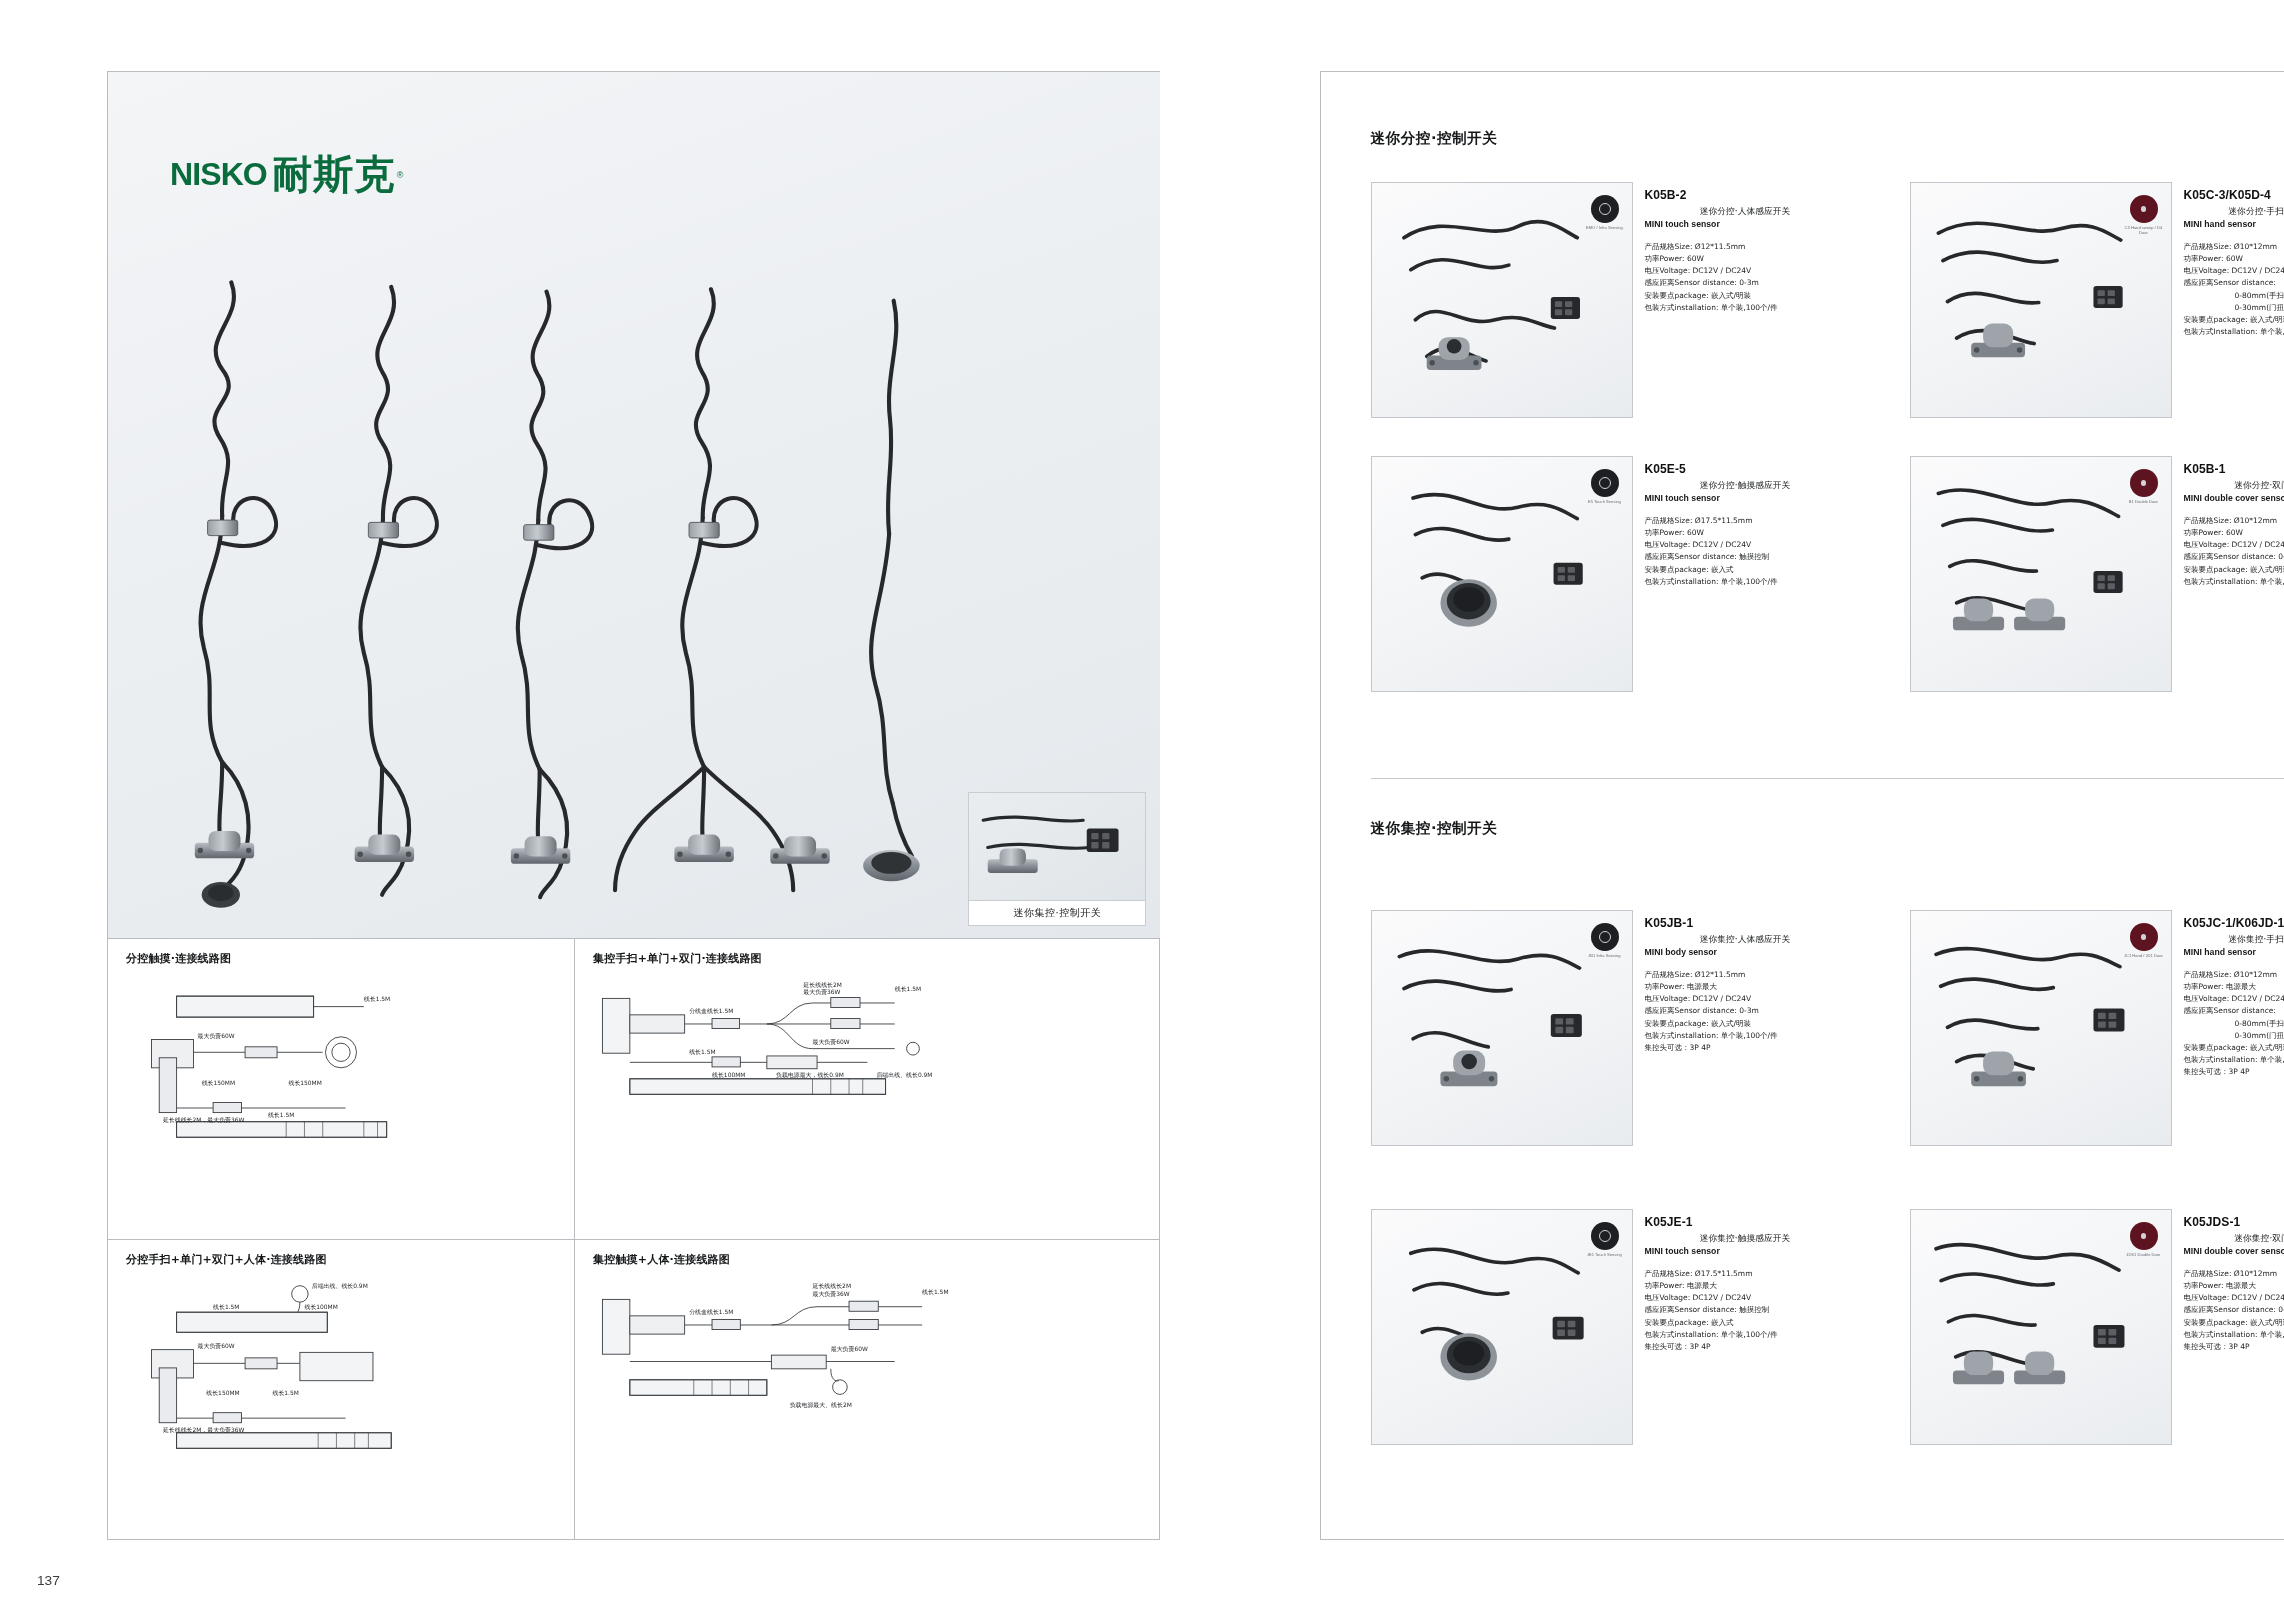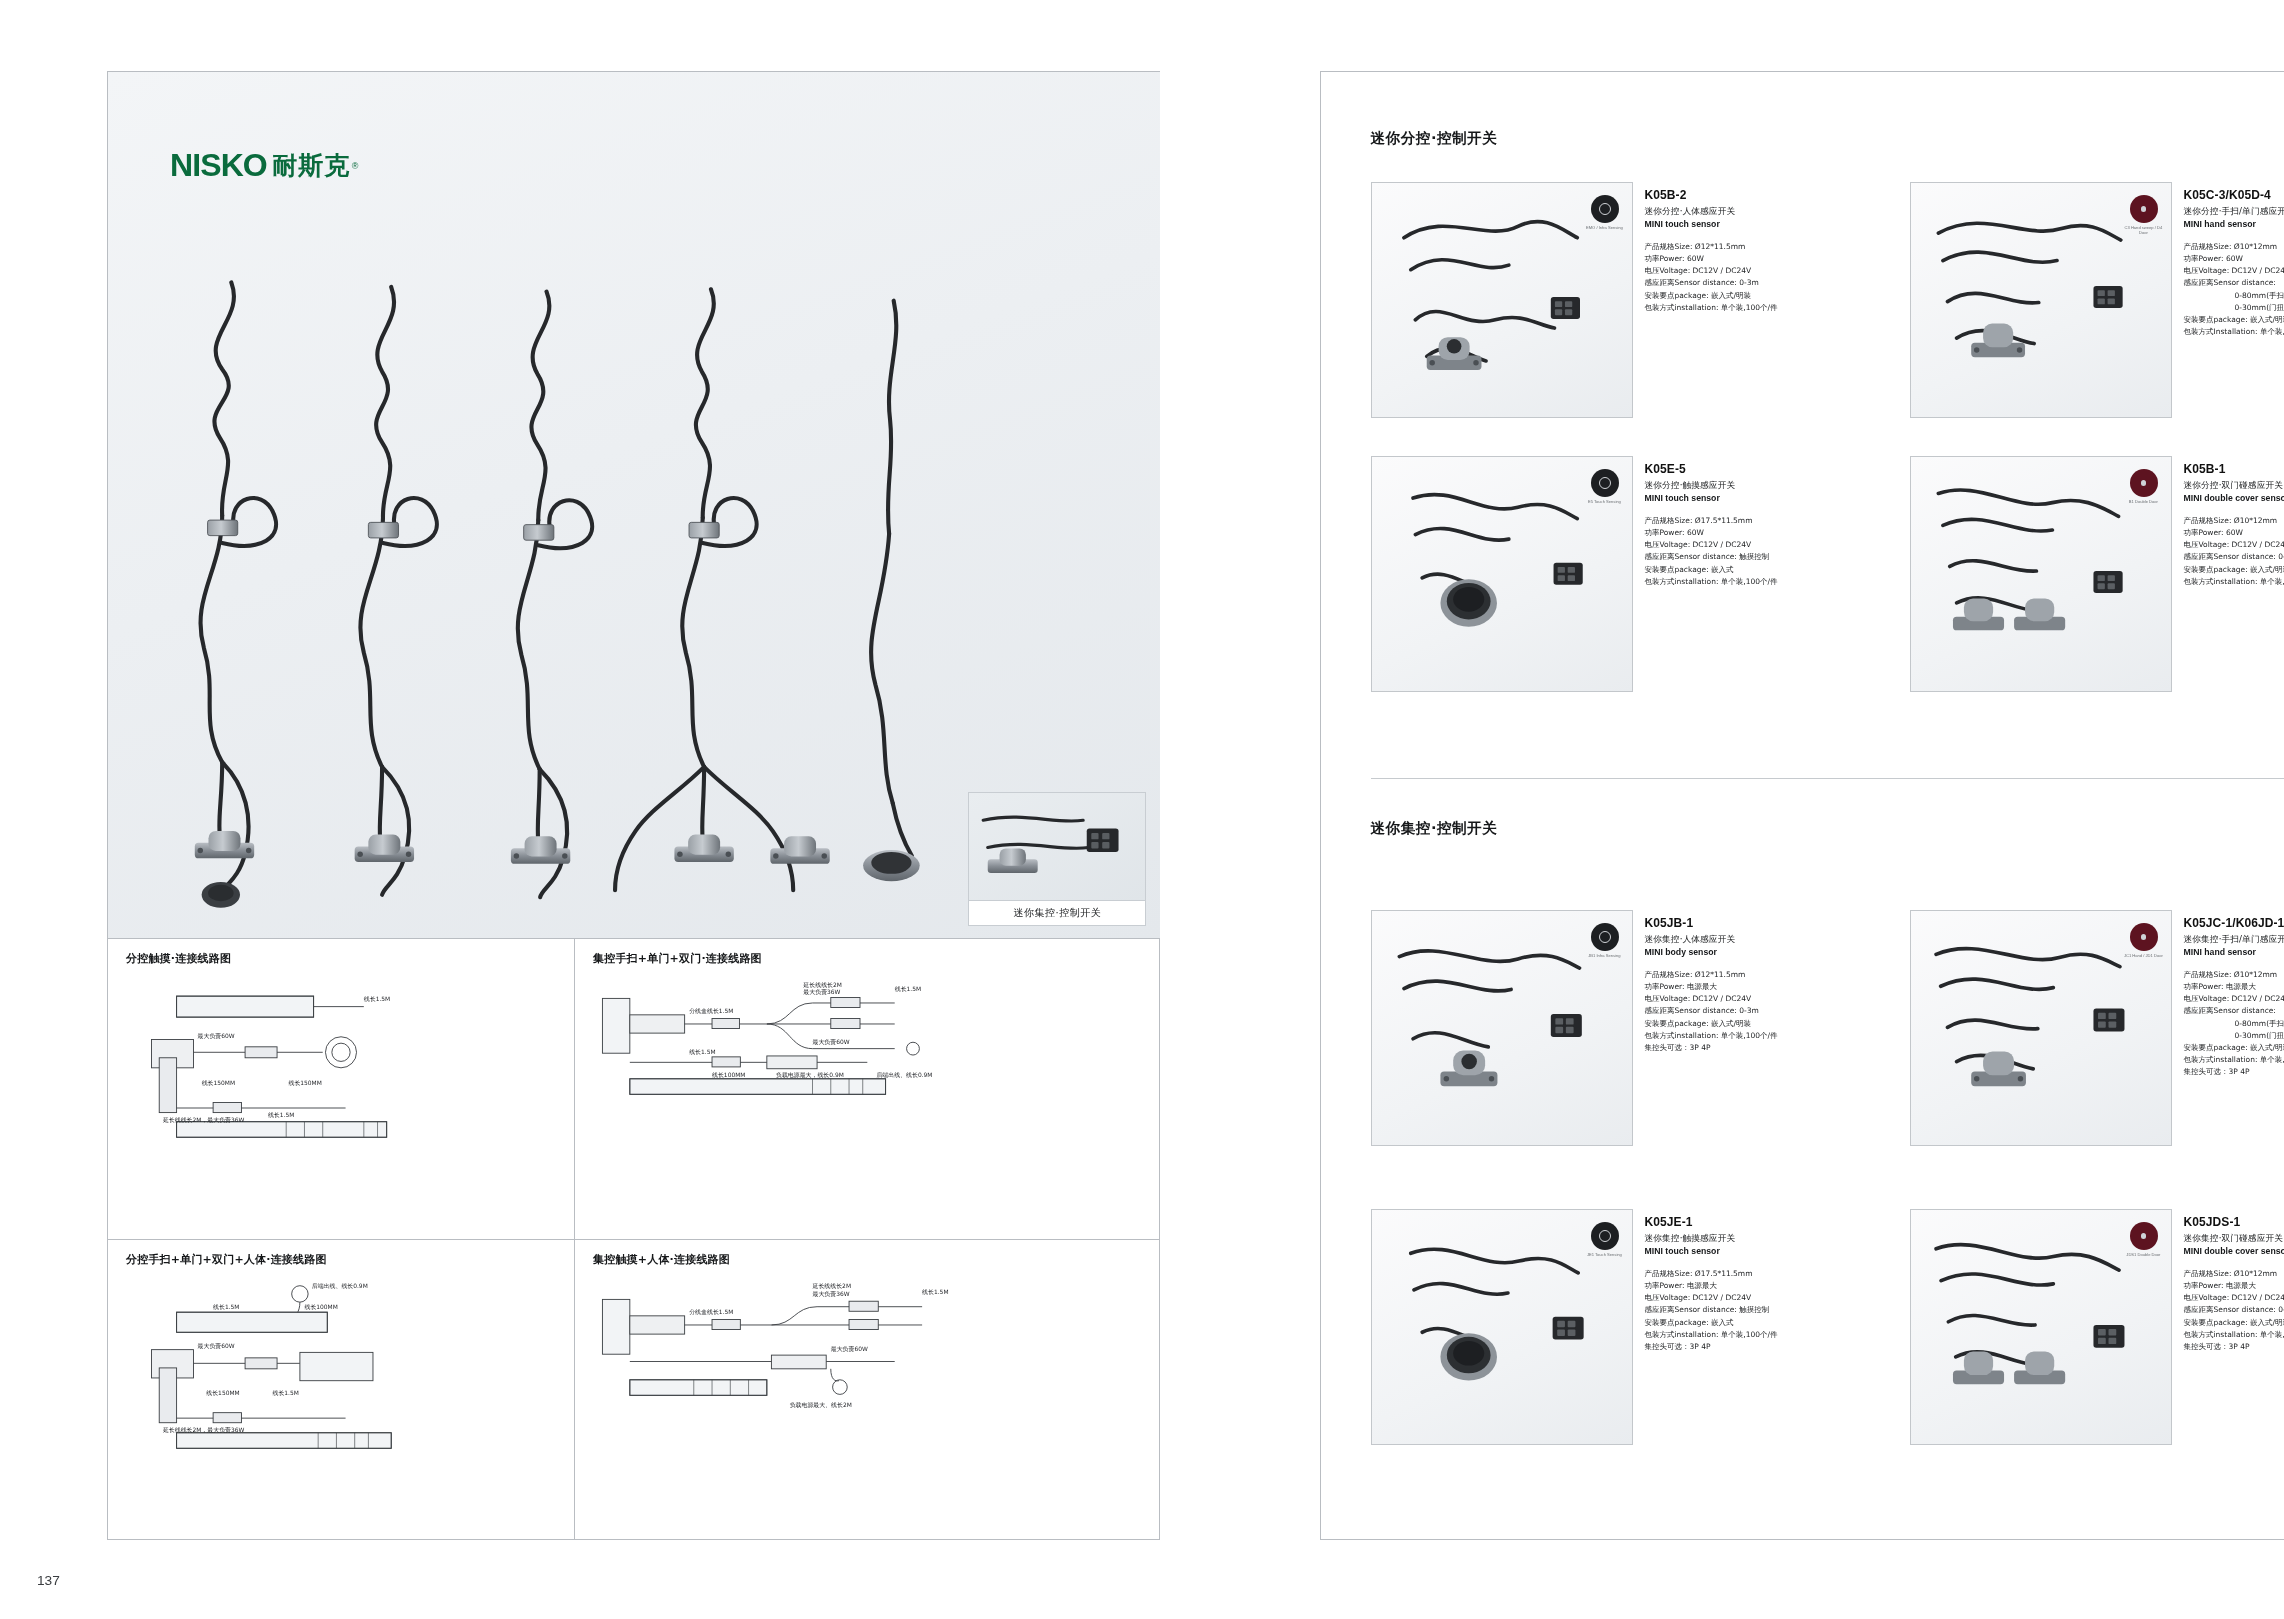--- a/index.html
+++ b/index.html
@@ -7,21 +7,21 @@
   .spread{position:relative;width:2483px;height:1620px;display:flex;}
   .page{position:relative;height:1620px;}
   .page-left{width:1242px;}
   .page-right{width:1242px;}
 
   
   .left-frame{position:absolute;left:107px;top:71px;width:1053px;height:1469px;border:0.5px solid #b9bdc2;background:#fff;box-sizing:border-box;}
   .hero{position:absolute;left:0;top:0;width:1052px;height:866px;background:linear-gradient(160deg,#f3f5f7 0%,#eceff2 45%,#e4e8ec 100%);overflow:hidden;}
   .logo{position:absolute;left:62px;top:75px;display:flex;align-items:center;}
   .logo-mark{font-family:"Liberation Sans",sans-serif;font-weight:bold;font-size:32px;letter-spacing:-0.9px;color:#0a6b3d;}
-  .logo-cn{font-family:Liberation Sans, sans-serif;font-weight:bold;font-size:25px;color:#0a6b3d;margin-left:5.5px;letter-spacing:0.9px;}
+  .logo-cn{font-family:Liberation Sans, sans-serif;font-weight:bold;font-size:40px;color:#0a6b3d;margin-left:5.5px;letter-spacing:0.9px;}
   .logo-reg{font-size:9px;color:#0a6b3d;vertical-align:super;margin-left:1.8px;}
   .hero-title{position:absolute;right:55px;top:69px;text-align:right;}
   .hero-title .t1{font-family:"DejaVu Sans",sans-serif;font-size:31px;font-weight:bold;color:#16181a;letter-spacing:0.9px;}
   .hero-title .t1 .blue{color:#1d5fa8;}
   .hero-title .t2{font-size:11.4px;color:#4e5154;margin-top:7.3px;letter-spacing:0.2px;}
   .hero-title .t3{font-family:"DejaVu Sans",sans-serif;font-size:14px;color:#2c2f32;margin-top:7.3px;letter-spacing:0.5px;}
 
   
   .photo-area{position:absolute;left:0;top:151px;width:1052px;height:713px;}
   .cable-svg{position:absolute;left:0;top:0;width:1052px;height:713px;}
@@ -43,21 +43,21 @@
   .card{position:absolute;box-sizing:border-box;}
   .card-img{position:absolute;left:0;top:0;width:260px;height:234px;border:0.5px solid #c3c7cb;background:linear-gradient(155deg,#fbfbfc,#f1f3f5 60%,#e9ecef);overflow:hidden;}
   .badge{position:absolute;right:12.8px;top:12px;width:28px;height:28px;border-radius:50%;display:flex;flex-direction:column;align-items:center;justify-content:center;}
   .badge.dark{background:#1d1f22;}
   .badge.maroon{background:#5d1320;}
   .badge .ring{width:10px;height:10px;border-radius:50%;border:1.4px solid #cfd2d6;}
   .badge .dot{width:5.5px;height:5.5px;border-radius:50%;background:#cfd2d6;}
   .badge-cap{position:absolute;right:4.6px;top:42px;width:45px;text-align:center;font-size:4.1px;line-height:1.25;color:#6b6f73;}
   .card-txt{position:absolute;left:274px;top:5.5px;width:201px;}
   .code{font-family:"Liberation Sans",sans-serif;font-size:12px;font-weight:bold;color:#111;letter-spacing:0.1px;}
-  .cn-name{font-family:"DejaVu Sans",sans-serif;font-size:8.7px;color:#16181a;margin-top:4.1px;letter-spacing:0.1px;}
+  .cn-name{font-family:"DejaVu Sans",sans-serif;font-size:8.7px;color:#16181a;margin-top:4.1px;letter-spacing:0.1px;text-align:center;}
   .en-name{font-family:"Liberation Sans",sans-serif;font-size:8.7px;font-weight:bold;color:#16181a;margin-top:1.4px;}
   .specs{margin-top:12px;font-family:"DejaVu Sans",sans-serif;font-size:7.5px;line-height:1.62;color:#1c1e20;}
   .specs .ind{padding-left:51px;}
 </style>
 </head>
 <body>
 
 <div class="spread">
 
   <div class="page page-left">

